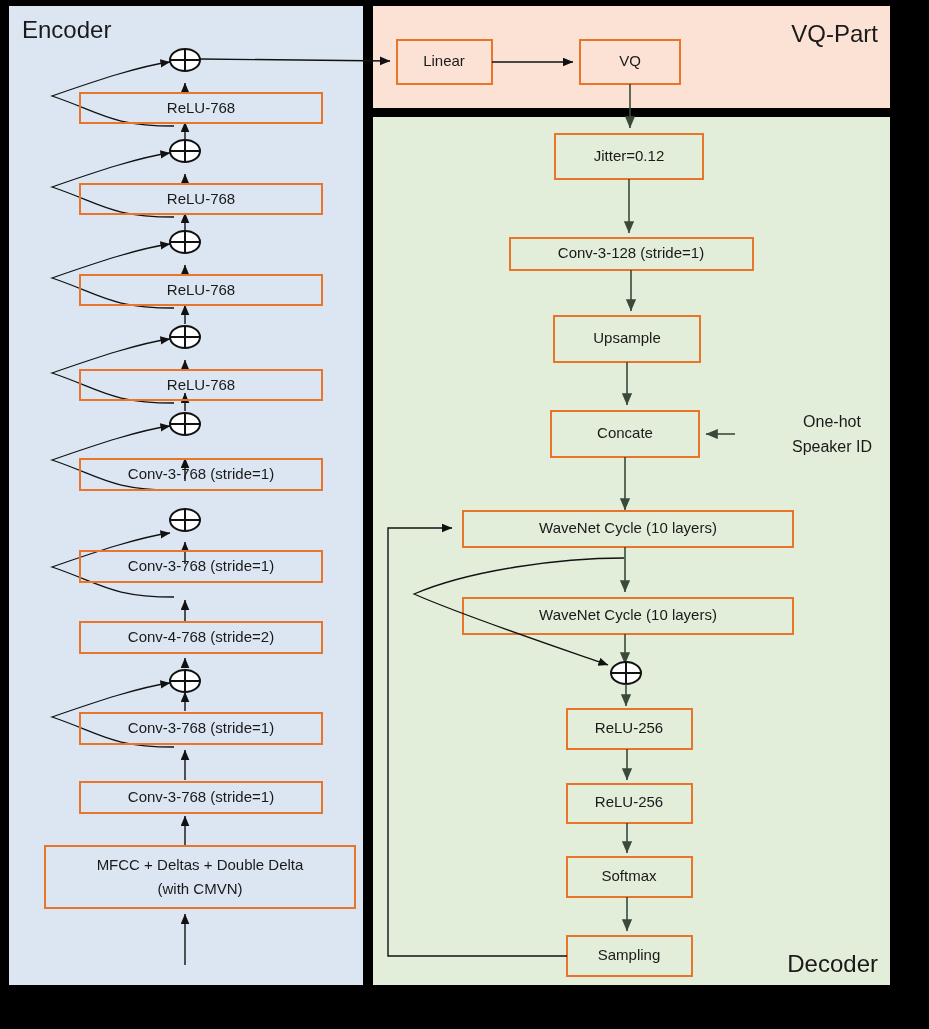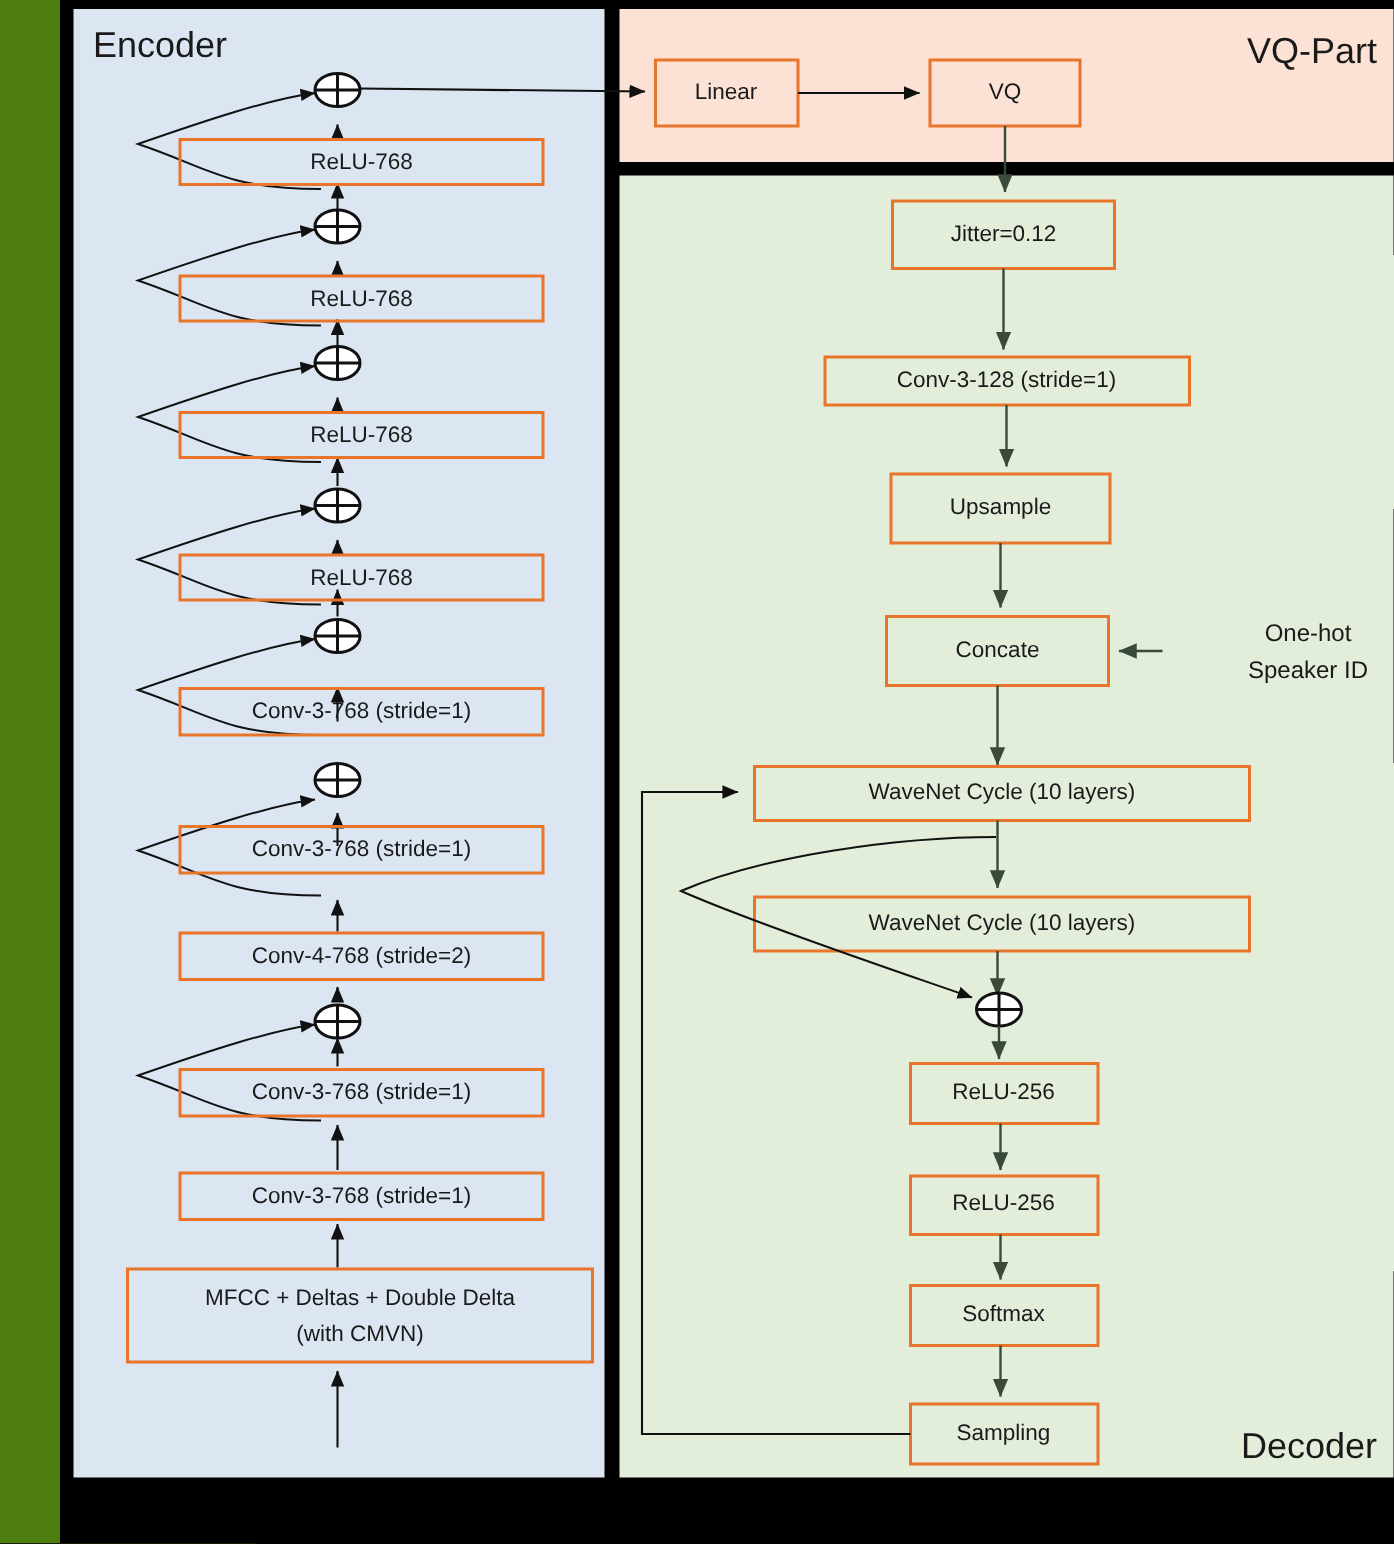--- a/index.html
+++ b/index.html
@@ -1,18 +1,18 @@
 <!DOCTYPE html>
 <html><head>
 <meta charset="utf-8">
 <style>
   html,body{margin:0;padding:0;background:#000;}
   body{width:929px;height:1029px;overflow:hidden;
        font-family:"Liberation Sans","DejaVu Sans",sans-serif;}
-  #stage{position:relative;width:845px;height:1029px;background:#4d7c0f;padding-left:40px;}
+  #stage{position:relative;width:845px;height:1029px;background:#fdba74;}
   svg{display:block;}
   .bx{fill:none;stroke:#e8752a;stroke-width:2;}
   .lbl{fill:#1a1a1a;font-family:"Liberation Sans","DejaVu Sans",sans-serif;
        font-size:15px;text-anchor:middle;dominant-baseline:middle;}
   .panel-title{fill:#1a1a1a;font-size:24px;
        font-family:"Liberation Sans","DejaVu Sans",sans-serif;}
   .ln{stroke:#3a4a3a;stroke-width:1.6;fill:none;}
   .ln-d{stroke:#111;stroke-width:1.4;fill:none;}
   .cur{stroke:#111;stroke-width:1.3;fill:none;}
   .oval{fill:#fff;stroke:#111;stroke-width:2;}

